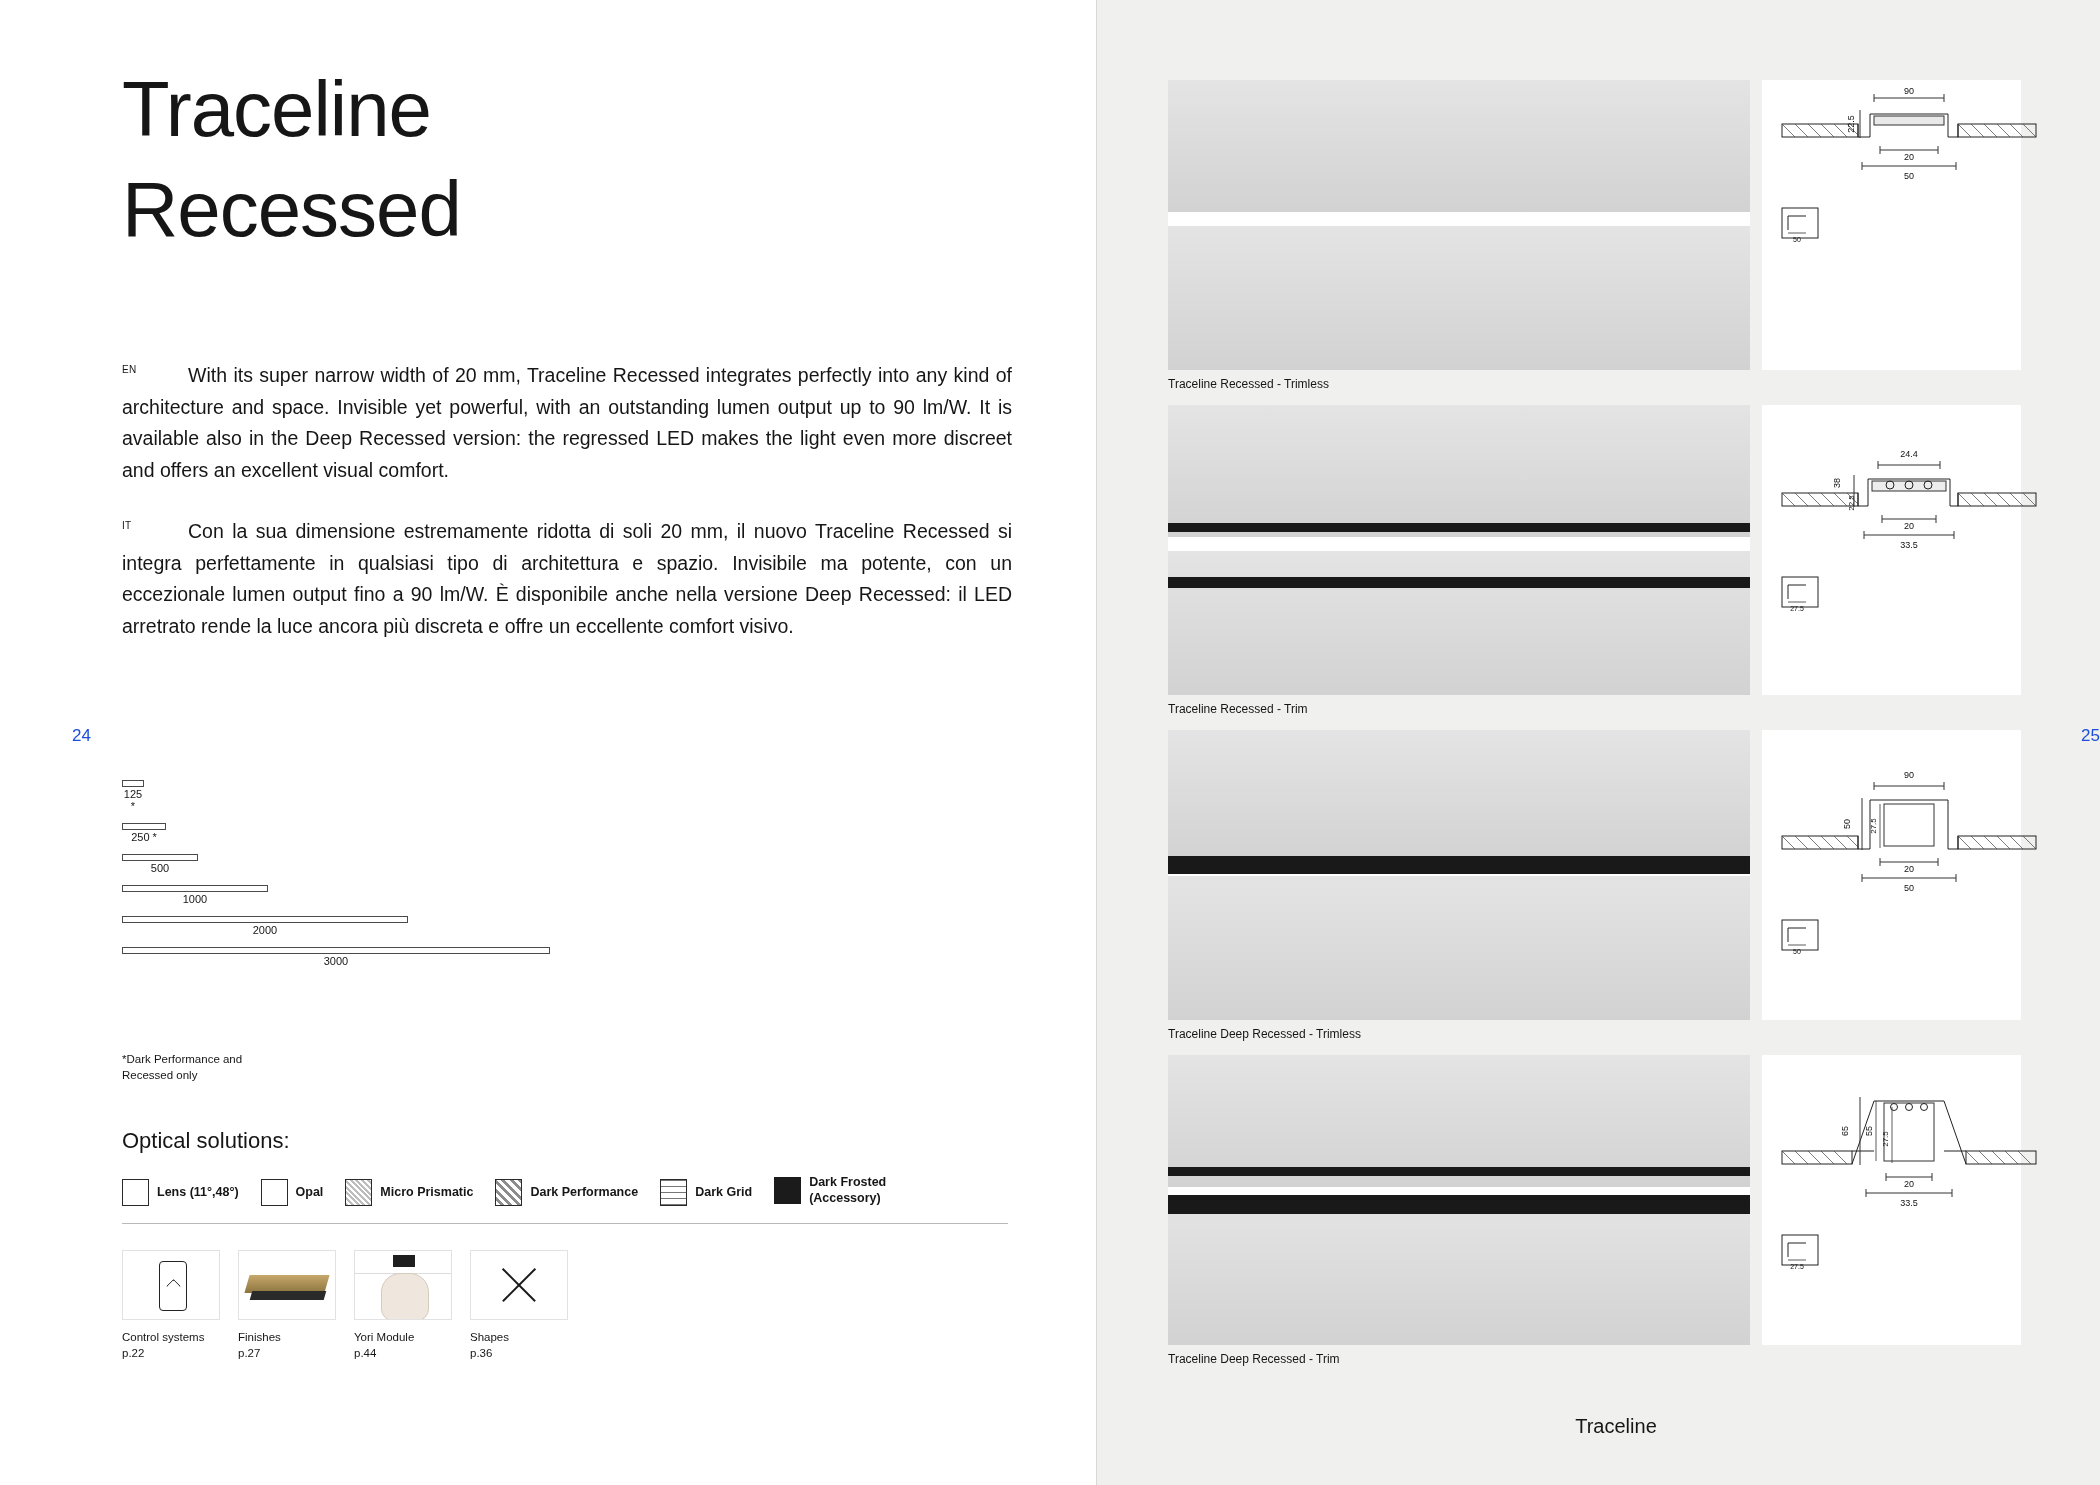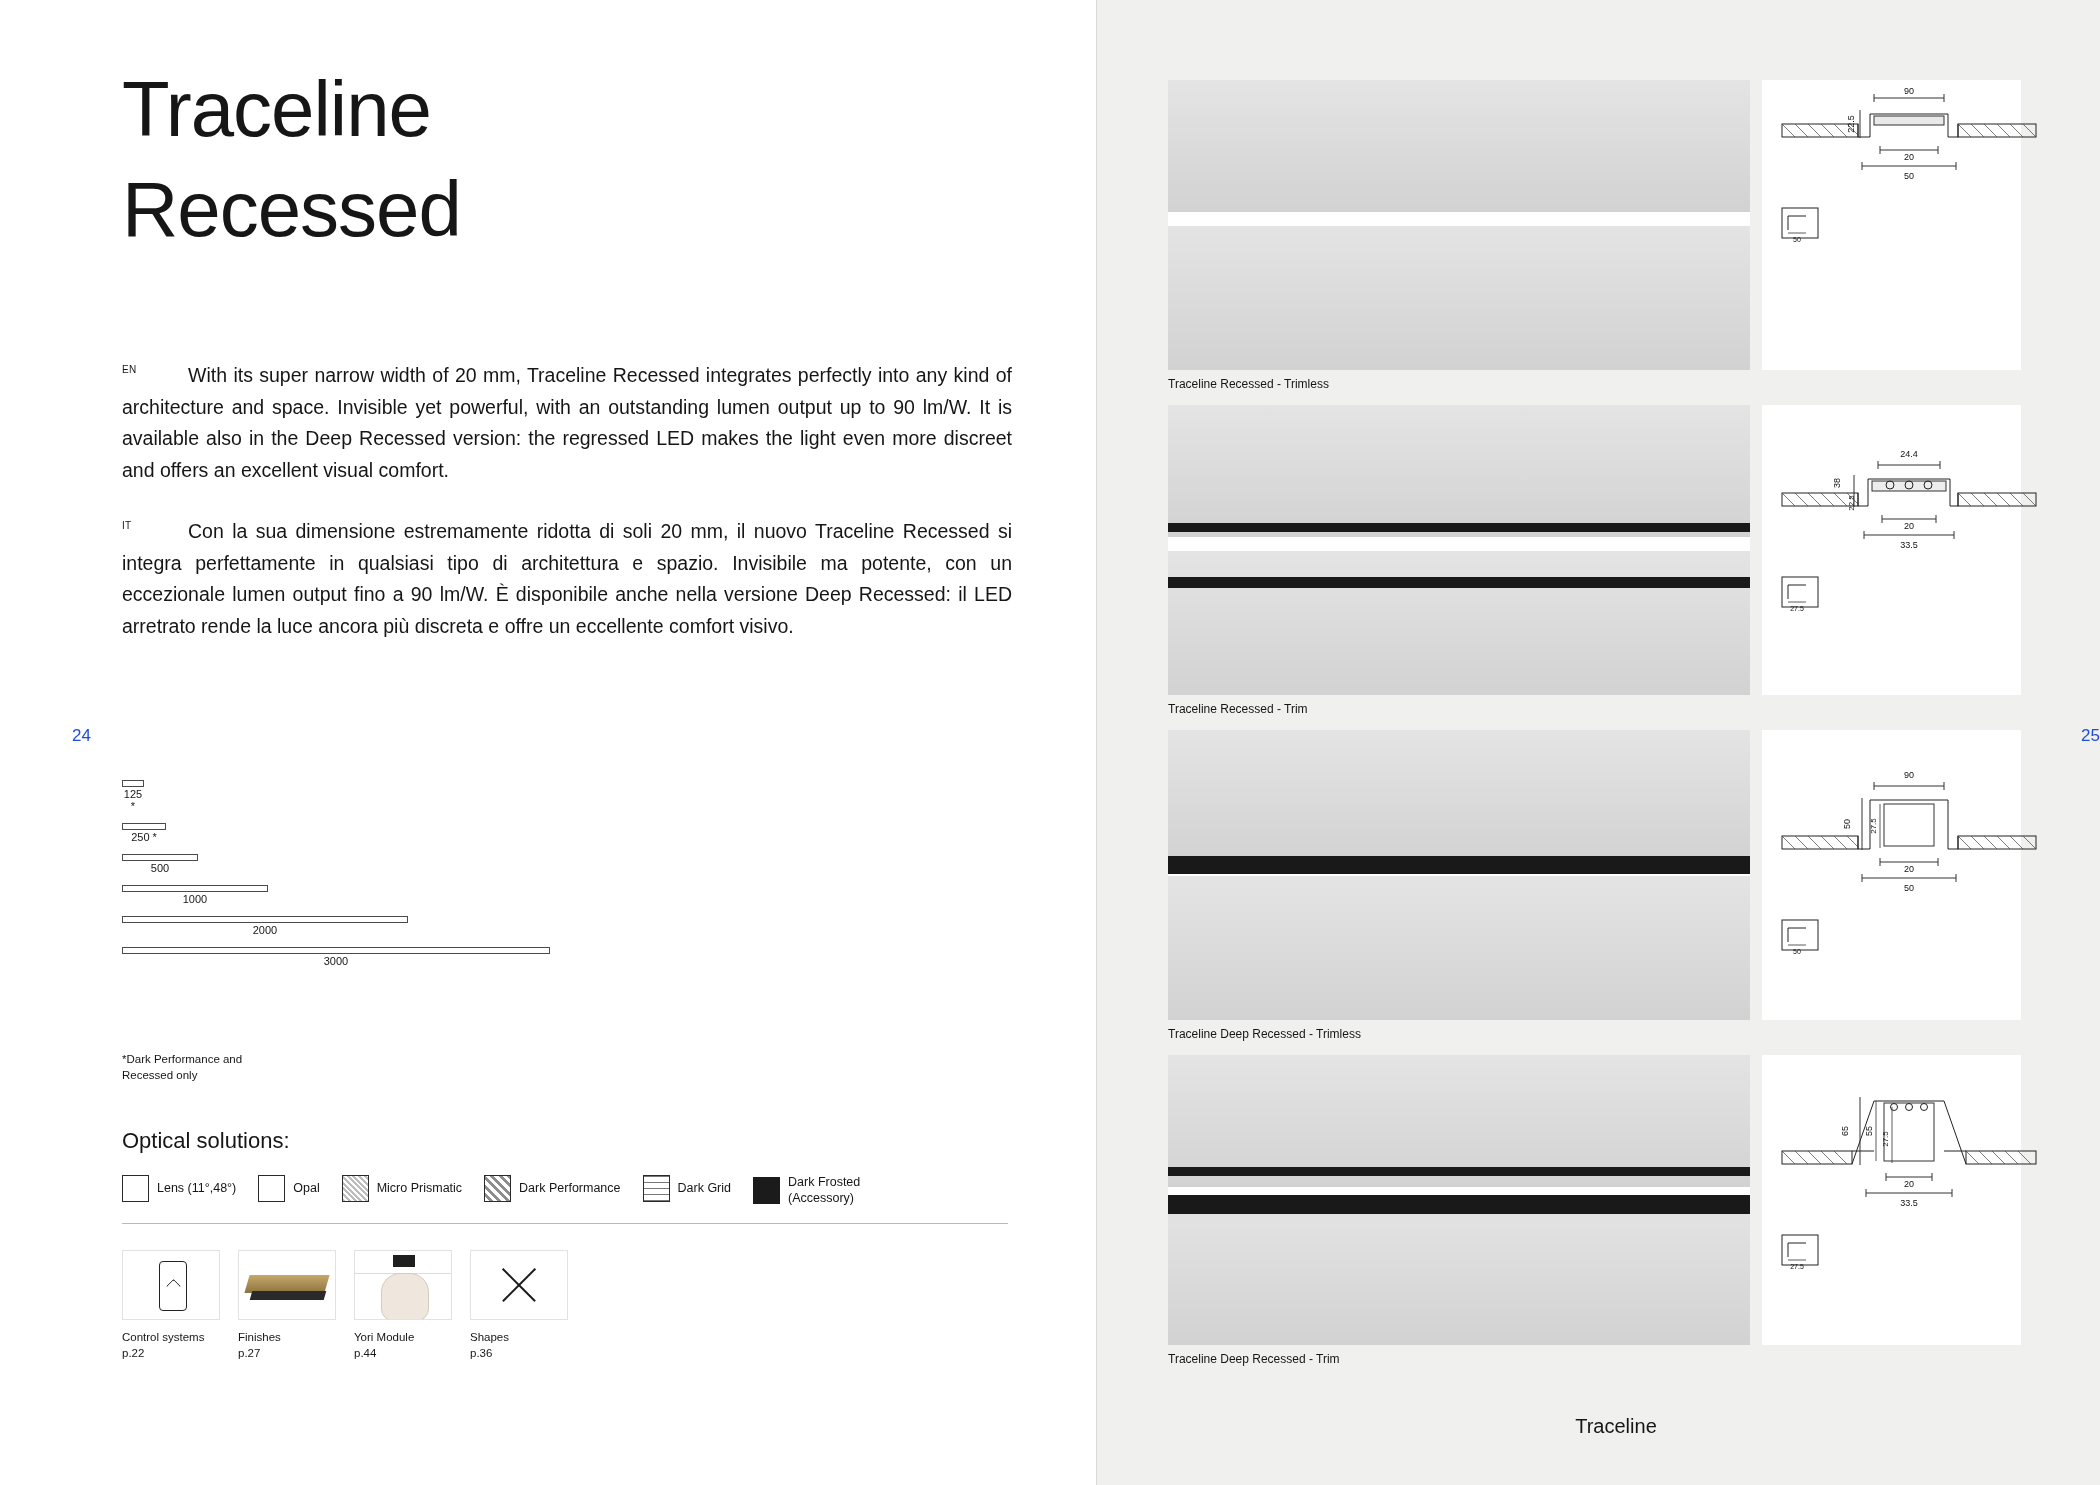--- a/index.html
+++ b/index.html
@@ -125,21 +125,22 @@
     top: 1128px;
     font-size: 22px;
     color: #161616;
   }
   .optical-row {
     position: absolute;
     left: 86px;
     top: 1175px;
     width: 880px;
     display: flex;
-    align-items: flex-start;
+    align-items: flex-end;
+    font-weight: bold;
   }
   .opt-item {
     display: flex;
     align-items: center;
     margin-right: 22px;
   }
   .opt-swatch {
     width: 27px;
     height: 27px;
     border: 1px solid #2a2a2a;

